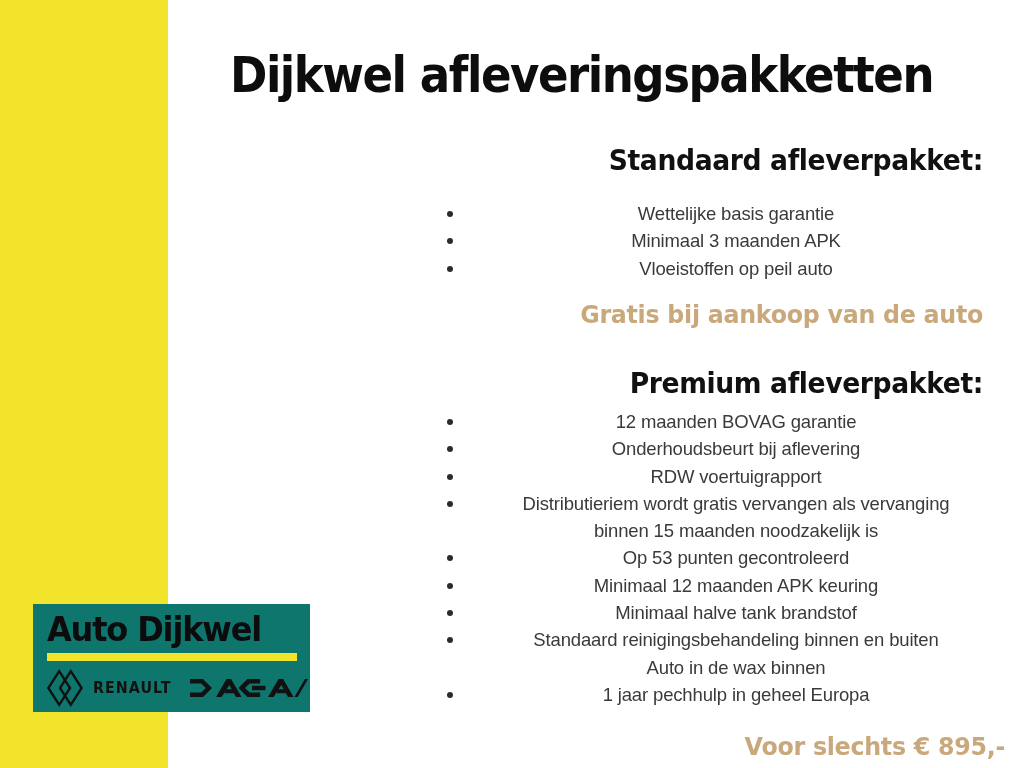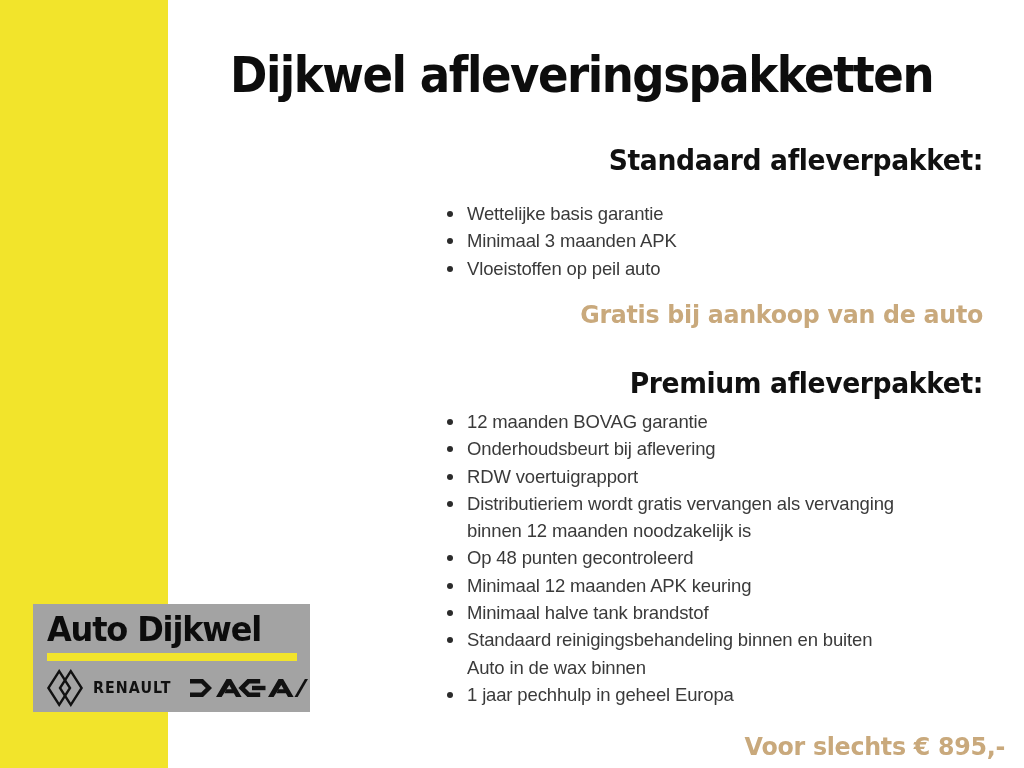--- a/index.html
+++ b/index.html
@@ -88,20 +88,21 @@
 
   .bullet-list li {
     position: relative;
     padding-left: 22px;
     font-family: "Liberation Sans", sans-serif;
     font-weight: 400;
     font-size: 18.5px;
     line-height: 27.3px;
     color: #3a3a3a;
     letter-spacing: -0.15px;
+    text-align: center;
   }
 
   .bullet-list li::before {
     content: "";
     position: absolute;
     left: 2px;
     top: 11px;
     width: 6px;
     height: 6px;
     border-radius: 50%;
@@ -133,21 +134,21 @@
     font-size: 25px;
   }
 
   
   .logo-card {
     position: absolute;
     left: 33px;
     top: 604px;
     width: 277px;
     height: 108px;
-    background: #a3a3a3;
+    background: #0f766e;
   }
 
   .logo-wordmark {
     position: absolute;
     left: 14px;
     top: 6px;
     font-family: "DejaVu Sans", sans-serif;
     font-weight: bold;
     font-size: 33px;
     letter-spacing: -1.2px;
@@ -232,24 +233,24 @@
         <span>12 maanden BOVAG garantie</span>
       </li>
       <li>
         <span>Onderhoudsbeurt bij aflevering</span>
       </li>
       <li>
         <span>RDW voertuigrapport</span>
       </li>
       <li>
         <span>Distributieriem wordt gratis vervangen als vervanging</span>
-        <span class="cont">binnen 12 maanden noodzakelijk is</span>
-      </li>
-      <li>
-        <span>Op 48 punten gecontroleerd</span>
+        <span class="cont">binnen 15 maanden noodzakelijk is</span>
+      </li>
+      <li>
+        <span>Op 53 punten gecontroleerd</span>
       </li>
       <li>
         <span>Minimaal 12 maanden APK keuring</span>
       </li>
       <li>
         <span>Minimaal halve tank brandstof</span>
       </li>
       <li>
         <span>Standaard reinigingsbehandeling binnen en buiten</span>
         <span class="cont">Auto in de wax binnen</span>

